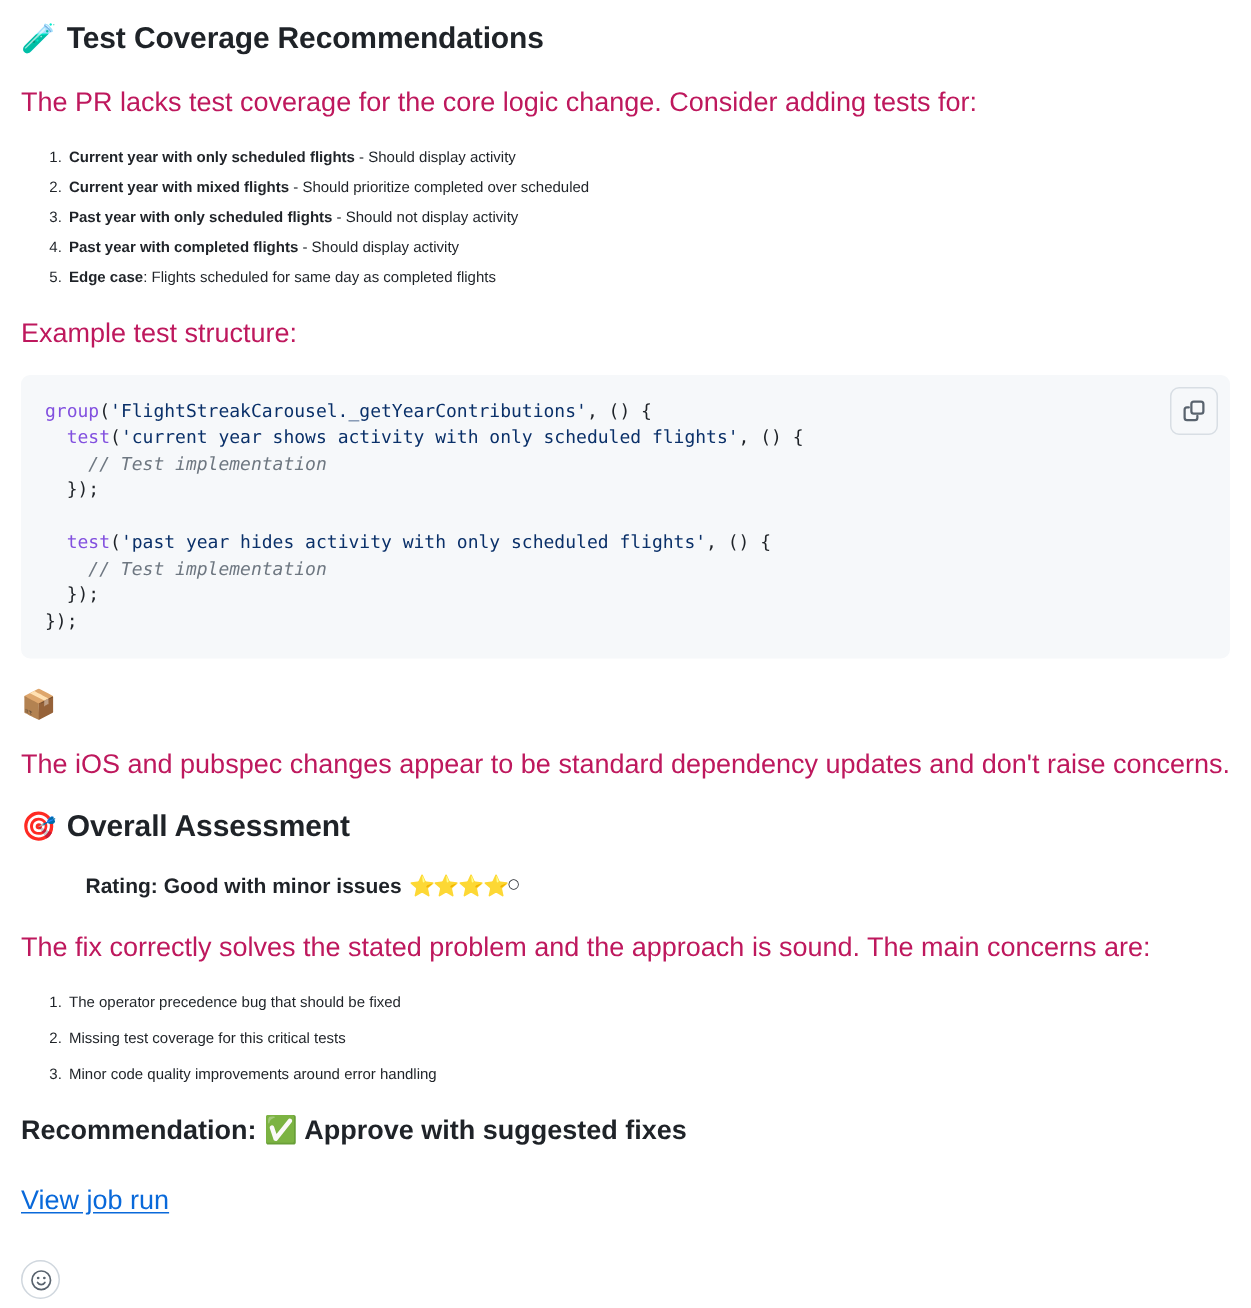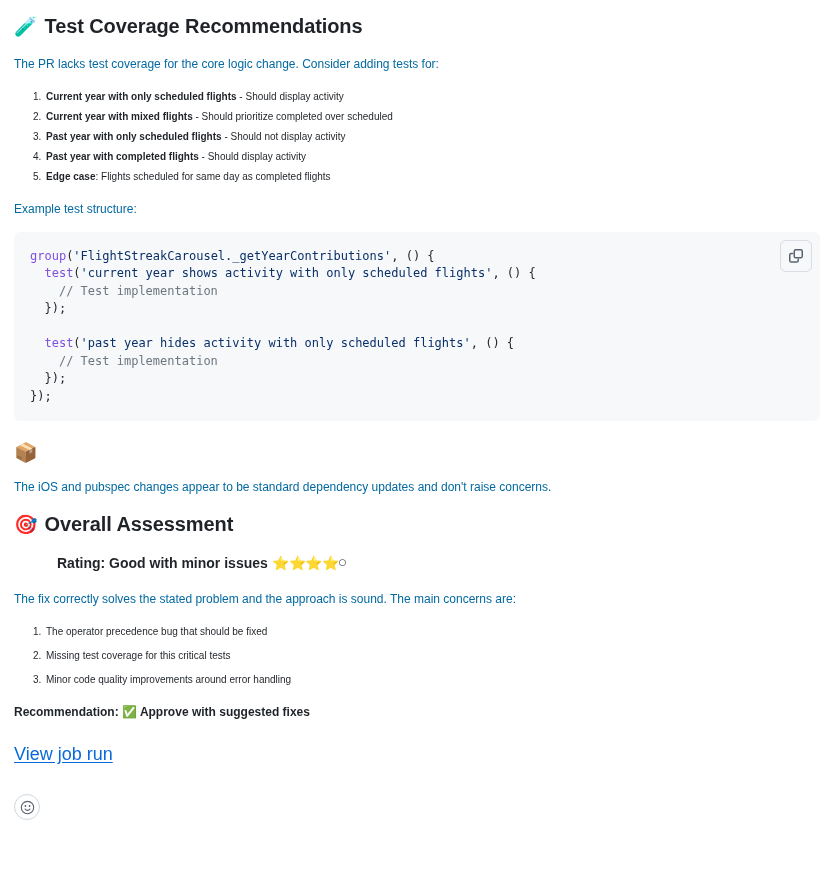--- a/index.html
+++ b/index.html
@@ -36,23 +36,23 @@
   h2.section-heading .emoji {
     font-size: 19px;
     line-height: 1;
     font-family: "DejaVu Sans", sans-serif;
   }
   .section + .section { margin-top: 0; }
 
   
   p.body-text {
     margin: 0 0 16px 0;
-    font-size: 12px;
+    font-size: 18px;
     line-height: 1.5;
-    color: #0369a1;
+    color: #be185d;
   }
   p.body-text.tight { margin-bottom: 14px; }
 
   
   ol.md-list {
     margin: 0 0 16px 0;
     padding-left: 30px;
     list-style-type: decimal;
   }
   ol.md-list li {
@@ -80,21 +80,21 @@
     overflow: hidden;
     font-family: "DejaVu Sans Mono", "Liberation Mono", monospace;
     font-size: 12px;
     line-height: 1.455;
     color: #1f2328;
     white-space: pre;
     tab-size: 2;
   }
   .tok-fn   { color: #8250df; }
   .tok-str  { color: #0a3069; }
-  .tok-com  { color: #6e7781; }
+  .tok-com  { color: #6e7781; font-style: italic; }
   .tok-pun  { color: #1f2328; }
 
   .copy-btn {
     position: absolute;
     top: 8px;
     right: 8px;
     width: 32px;
     height: 32px;
     border: 1px solid #d8dee4;
     border-radius: 6px;
@@ -126,21 +126,21 @@
   }
   .star-empty {
     font-size: 9px;
     vertical-align: 3px;
     color: #1f2328;
     letter-spacing: 0;
   }
 
   p.recommendation {
     margin: 0 0 20px 0;
-    font-size: 12px;
+    font-size: 18px;
     font-weight: 700;
     color: #1f2328;
   }
   .recommendation .emoji {
     font-family: "DejaVu Sans", sans-serif;
     font-weight: 400;
   }
 
   
   a.job-link {

